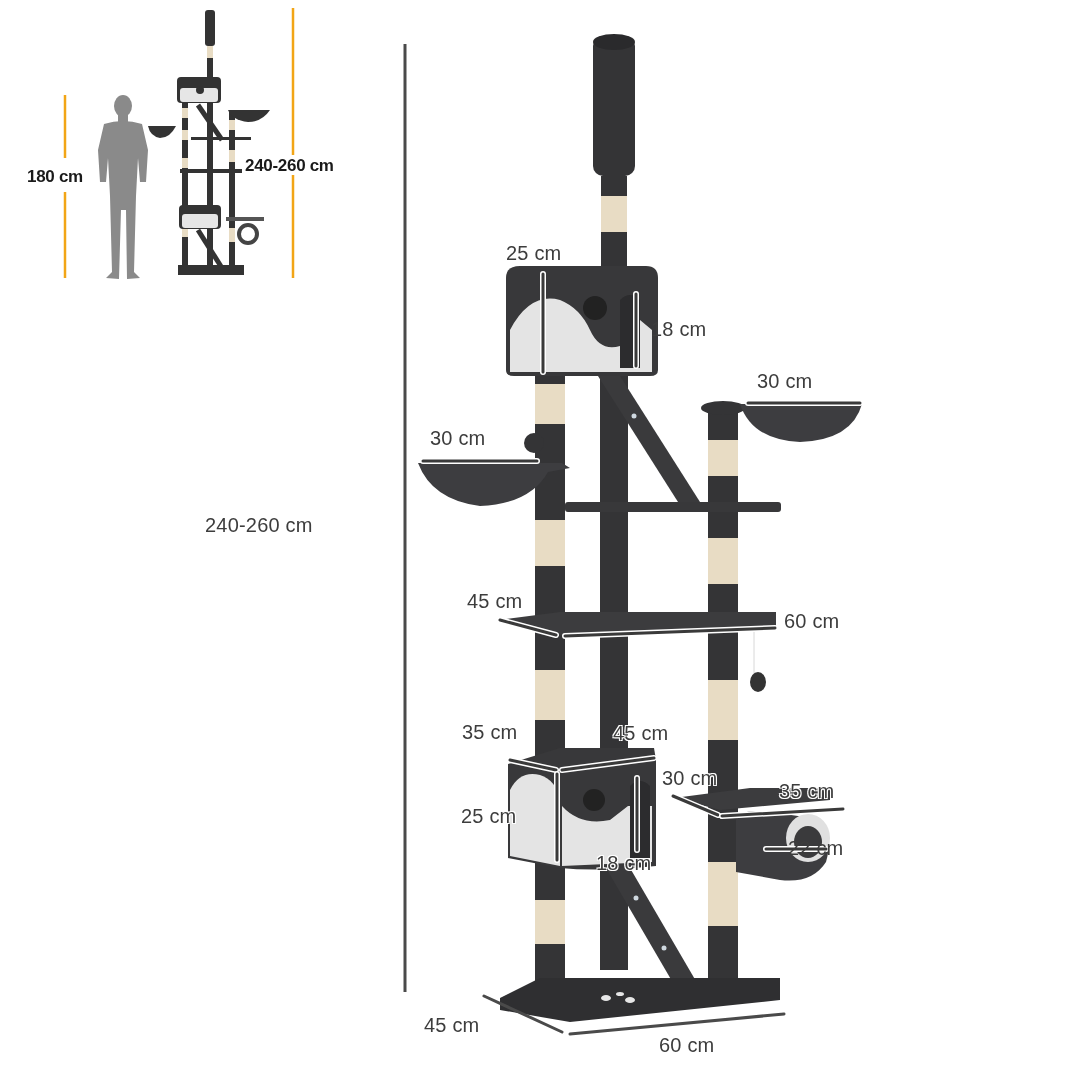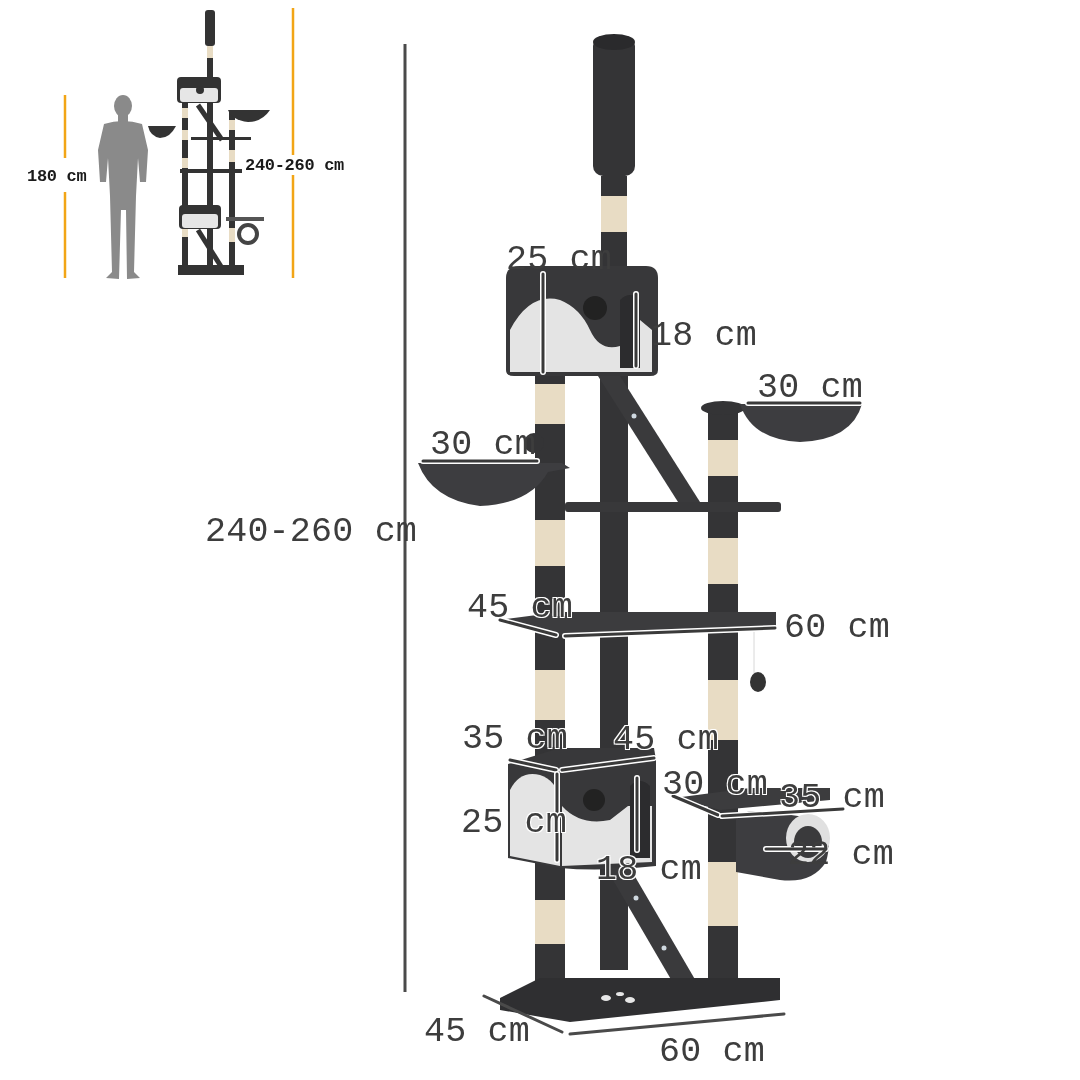--- a/index.html
+++ b/index.html
@@ -1,19 +1,19 @@
 <!DOCTYPE html>
 <html><head>
   <meta charset="utf-8">
   <style>
     html, body { margin: 0; padding: 0; background: #ffffff; }
     body { width: 1080px; height: 1080px; position: relative; overflow: hidden; font-family: "Liberation Sans", "DejaVu Sans", sans-serif; }
-    .stage { position: absolute; left: 0; top: 0; width: 972px; height: 1080px; font-family: Liberation Mono, monospace; }
+    .stage { position: absolute; left: 0; top: 0; width: 972px; height: 1080px; }
     svg.art { position: absolute; left: 0; top: 0; }
-    .lbl { position: absolute; color: #3d3d3d; font-size: 35px; font-weight: 400; line-height: 1; white-space: nowrap; letter-spacing: 0.2px; }
+    .lbl { position: absolute; color: #3d3d3d; font-size: 20px; font-weight: 400; line-height: 1; white-space: nowrap; letter-spacing: 0.2px; }
     .lbl.outlined { color: #3d3d3d; text-shadow: -1px -1px 0 #fff, 1px -1px 0 #fff, -1px 1px 0 #fff, 1px 1px 0 #fff; }
     .inset-lbl { position: absolute; color: #1a1a1a; font-size: 17px; font-weight: 700; line-height: 1; white-space: nowrap; letter-spacing: -0.3px; }
   </style>
 </head>
 <body>
 
 <div class="stage">
 
   <svg class="art" width="1080" height="1080">
 

